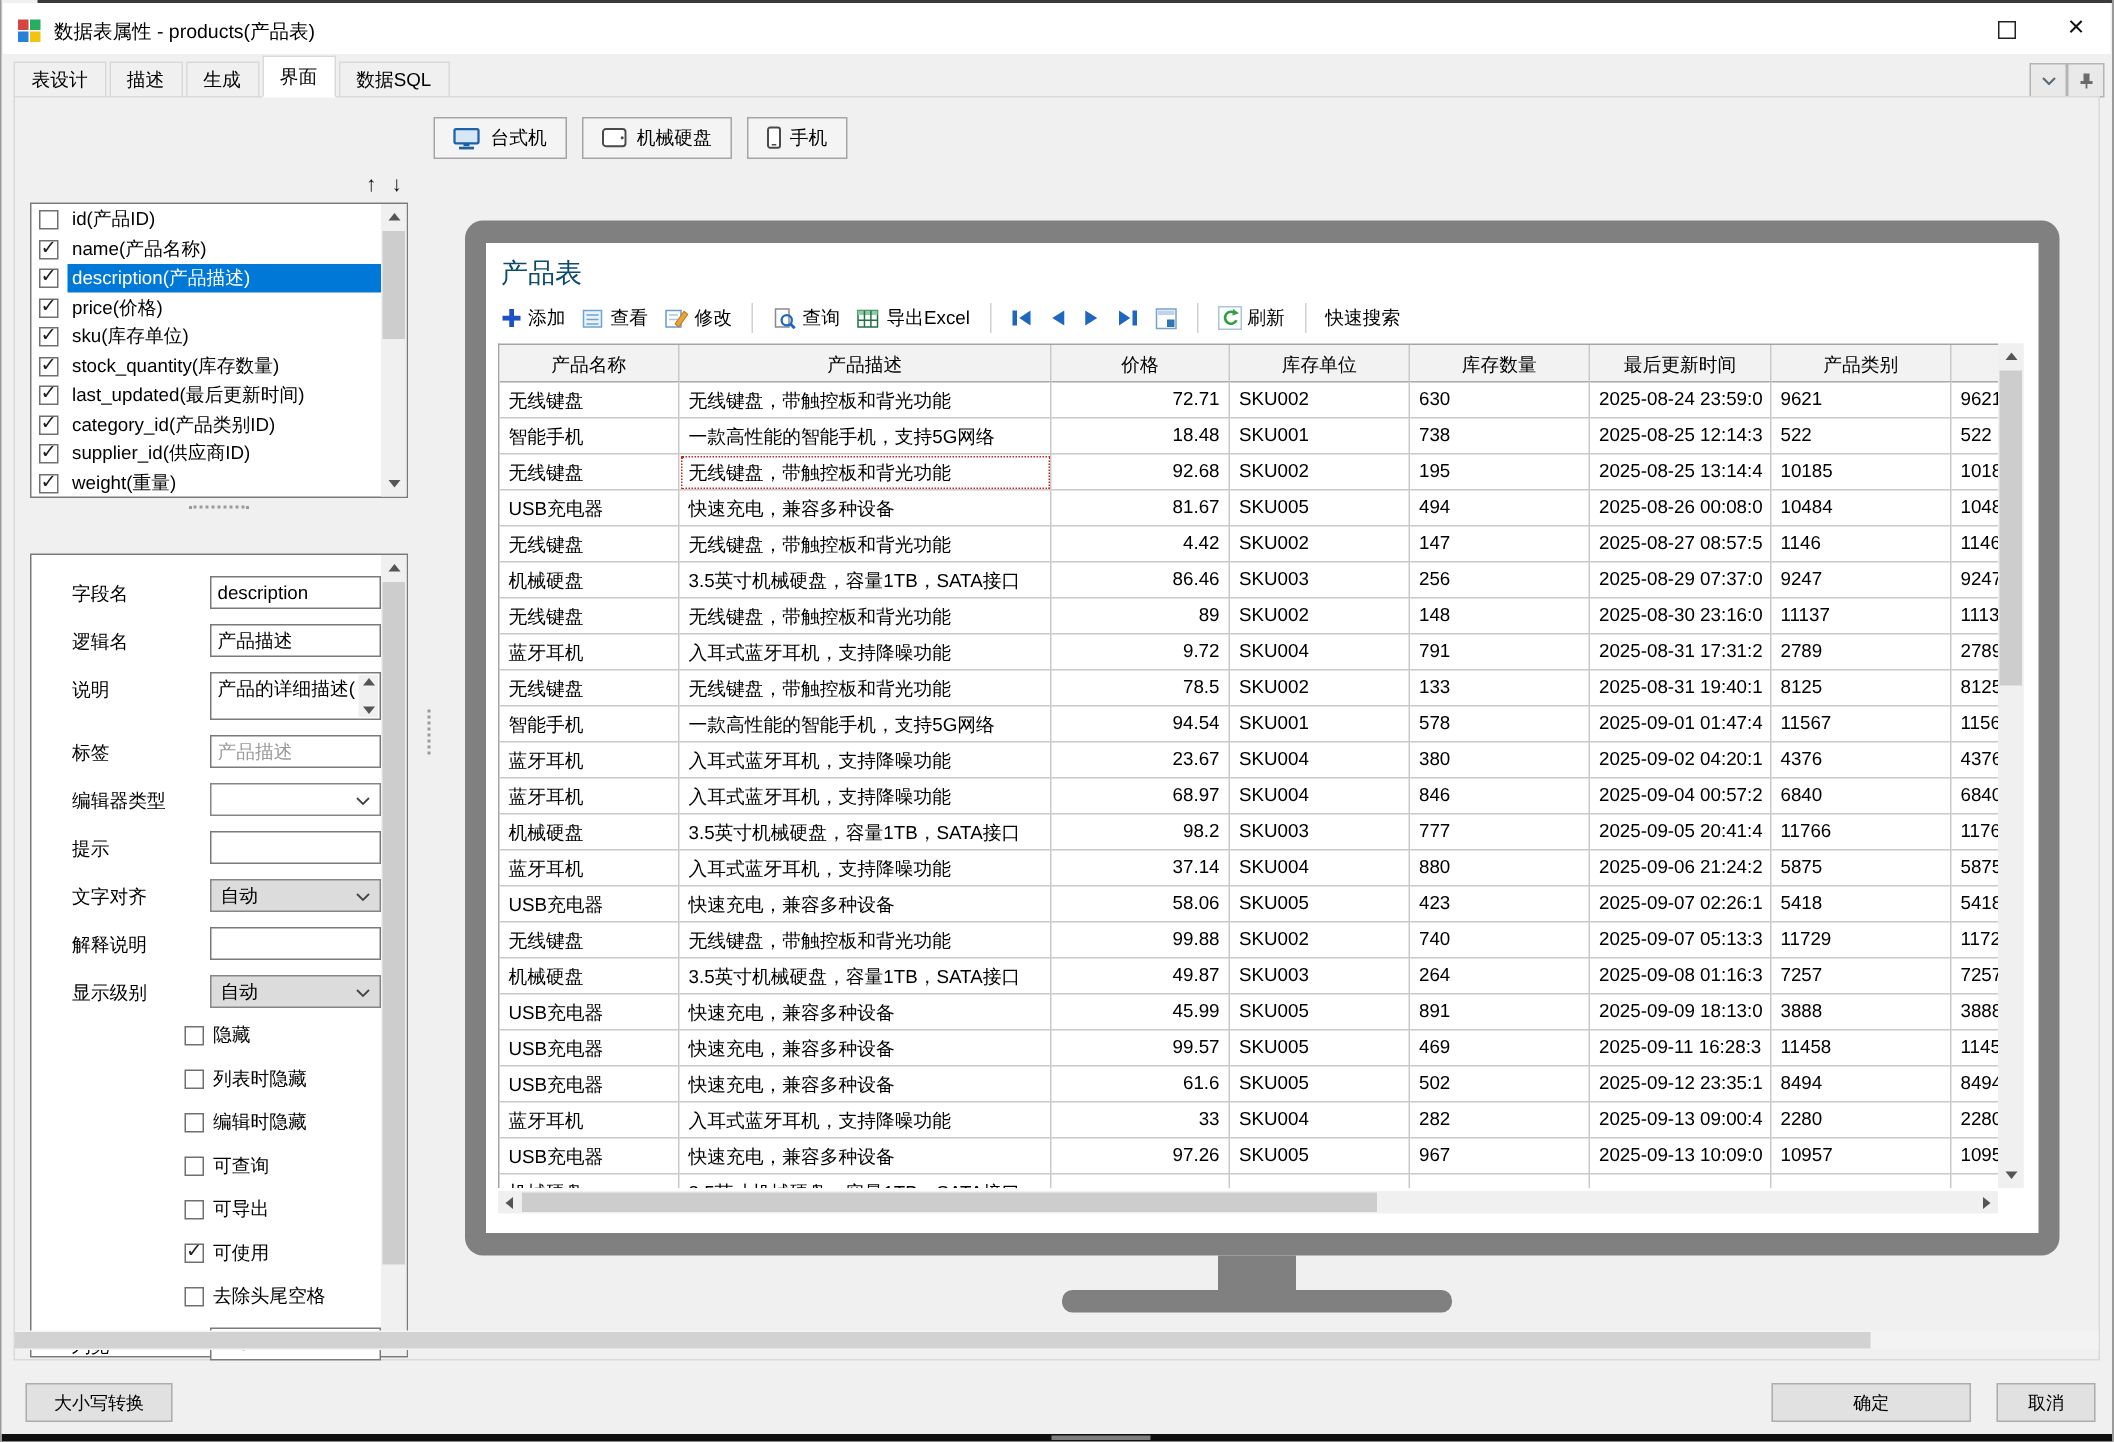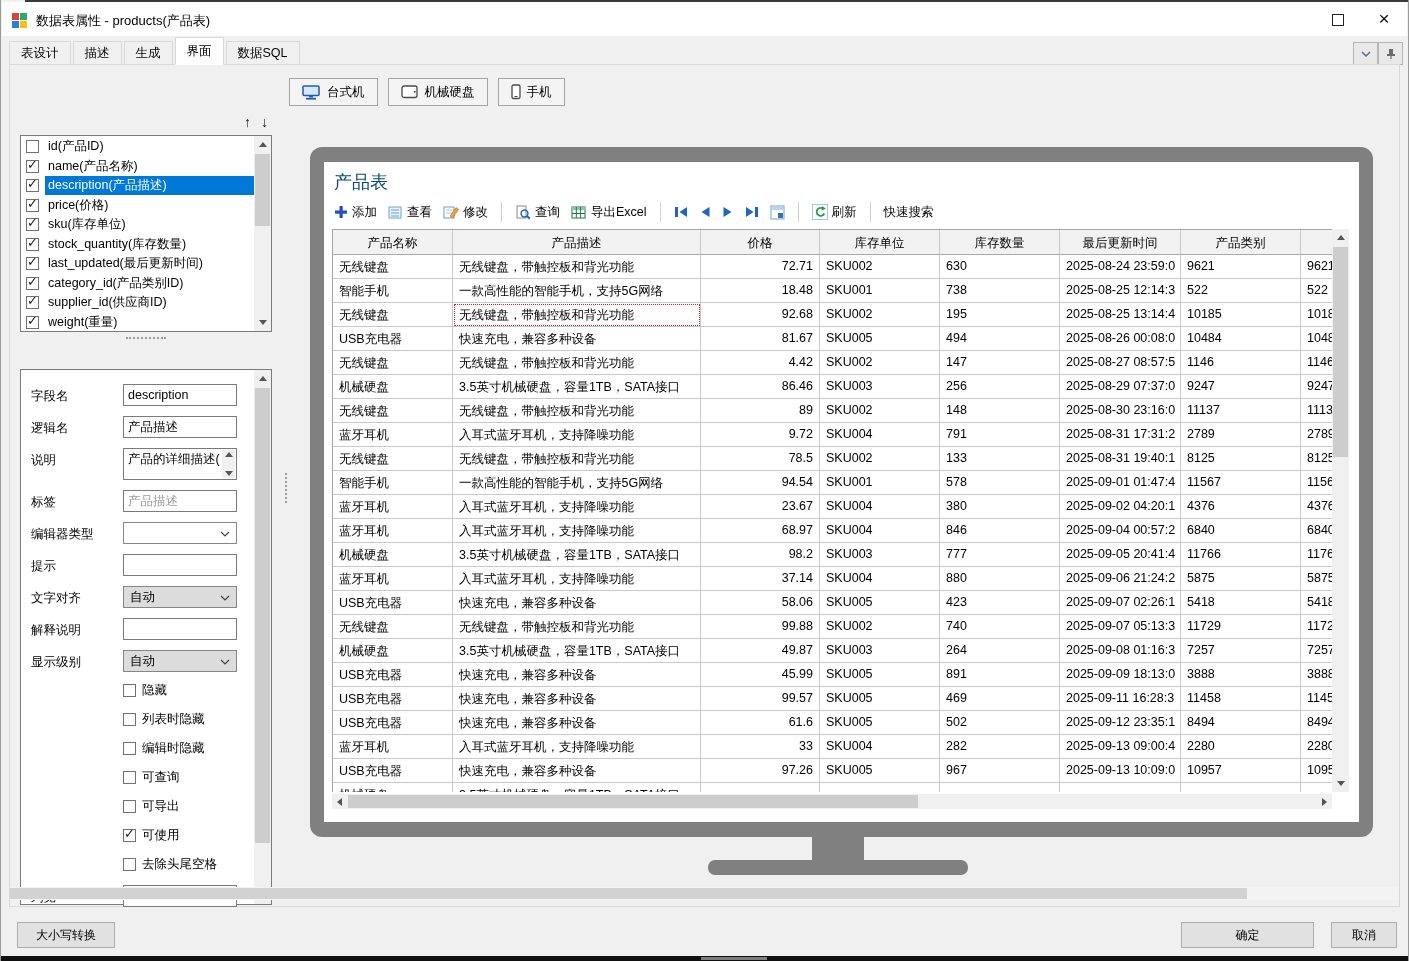--- a/index.html
+++ b/index.html
@@ -44,21 +44,21 @@
   .field-item.selected .flabel{background:#0078d7;color:#fff;}
   
   .vscroll{position:absolute;top:0;right:0;width:17px;bottom:0;background:#f0f0f0;}
   .vscroll .sb-btn{position:absolute;left:0;width:17px;height:17px;display:flex;align-items:center;justify-content:center;}
   .vscroll .thumb{position:absolute;left:1px;width:15px;background:#cdcdcd;}
   .hscrollbar{position:absolute;background:#f0f0f0;}
   .hscrollbar .sb-btn{position:absolute;top:0;width:15px;height:100%;display:flex;align-items:center;justify-content:center;}
   .hscrollbar .thumb{position:absolute;top:1px;bottom:1px;background:#cdcdcd;}
   
   .plabel{display:inline-block;width:92px;font-size:12.5px;padding-top:4px;}
-  .prow{display:flex;margin:0 0 10px 10px;}
+  .prow{display:flex;margin:0 0 10px 10px;justify-content:flex-end;}
   .pinput{width:114px;height:22px;border:1px solid #7a7a7a;box-sizing:border-box;font-size:12.5px;padding:0 4px;
           font-family:"Liberation Sans","DejaVu Sans",sans-serif;background:#fff;}
   .pinput::placeholder{color:#9a9a9a;opacity:1;}
   .ptext{width:114px;height:32px;border:1px solid #7a7a7a;box-sizing:border-box;position:relative;background:#fff;
          font-size:12.5px;padding:2px 16px 0 4px;overflow:hidden;white-space:nowrap;}
   .ptext .rail{position:absolute;right:1px;top:1px;bottom:1px;width:13px;background:#f0f0f0;
                display:flex;flex-direction:column;align-items:center;justify-content:space-between;padding:2px 0;box-sizing:border-box;}
   .pcombo{width:114px;height:22px;}
   .flagrow{display:flex;align-items:center;margin:0 0 13px 102px;height:16px;}
   .flagrow .flabel{margin-left:6px;font-size:12.5px;}

